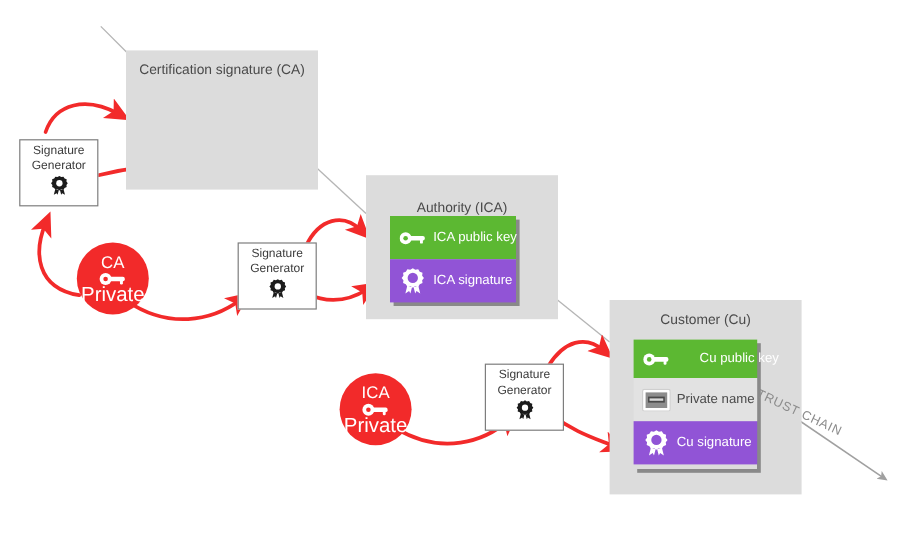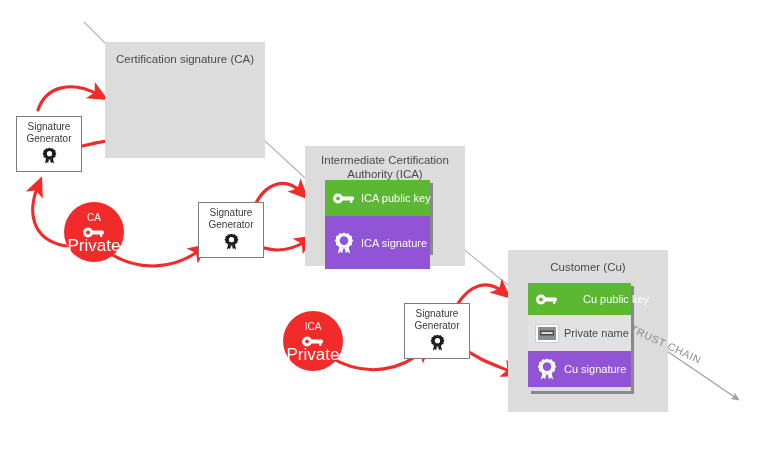--- a/index.html
+++ b/index.html
@@ -31,21 +31,21 @@
   .siggen{position:absolute;background:#ffffff;border:1px solid #7d7d7d;
           display:flex;flex-direction:column;align-items:center;
           justify-content:center;box-sizing:border-box;}
   .siggen .t{font-size:10px;line-height:12.5px;color:#3a3a3a;text-align:center;}
   .siggen .g{margin-top:1px;}
 
   
   .keycircle{position:absolute;border-radius:50%;background:#f22a2a;
              display:flex;flex-direction:column;align-items:center;
              justify-content:center;}
-  .keycircle .kt{font-size:10px;color:#ffffff;line-height:12px;}
+  .keycircle .kt{font-size:14px;color:#ffffff;line-height:12px;}
   .keycircle .kb{font-size:17px;color:#ffffff;line-height:12px;}
   .keycircle .kk{margin:0;height:16px;display:flex;align-items:center;}
 
   
   #trustchain{position:absolute;left:666px;top:344px;
               font-size:10.5px;letter-spacing:.6px;color:#8c8c8c;
               transform:translate(-50%,-50%) rotate(25deg);white-space:nowrap;}
 </style>
 </head>
 <body>
@@ -93,37 +93,36 @@
 
     <path d="M534,288 L518,288 L518,352 L534,352" stroke="#f22a2a" stroke-width="3" fill="none"></path>
   </svg>
 
   <div class="panel" style="left:105px;top:42px;width:160px;height:116px;">
     <div class="panel-title" style="top:10px;">Certification signature (CA)</div>
   </div>
 
 
   <div class="panel" style="left:305px;top:146px;width:160px;height:120px;">
-    <div class="panel-title" style="top:7px;">Intermediate Certification</div>
     <div class="panel-title" style="top:21px;">Authority (ICA)</div>
   </div>
 
   <div class="cert" style="left:325px;top:180px;width:105px;height:72px;">
     <div class="row row-green" style="height:36px;">
       <span class="ico">
         <svg width="22" height="13" viewBox="0 0 22 13">
           <circle cx="5" cy="6.5" r="5" fill="#fff"></circle>
           <circle cx="5" cy="6.5" r="1.9" fill="#5cb832"></circle>
           <rect x="8" y="4.6" width="13" height="3.8" rx="1.6" fill="#fff"></rect>
           <rect x="17" y="7.4" width="2.4" height="3.6" rx="1" fill="#fff"></rect>
         </svg>
       </span>
       <span class="lbl">ICA public key</span>
     </div>
-    <div class="row row-purple" style="height:53px;">
+    <div class="row row-purple" style="height:36px;">
       <span class="ico">
         <svg width="20" height="22" viewBox="0 0 20 22">
           <path fill="#fff" d="M10 0.5l2.1 1.3 2.4-.5 1.3 2.1 2.3.9-.3 2.4 1.5 1.9-1.5 1.9.3 2.4-2.3.9-1.3 2.1-2.4-.5L10 16.7l-2.1-1.3-2.4.5-1.3-2.1-2.3-.9.3-2.4L.7 8.6l1.5-1.9-.3-2.4 2.3-.9L5.5 1.3l2.4.5z"></path>
           <circle cx="10" cy="8.6" r="4.3" fill="#9154d6"></circle>
           <path fill="#fff" d="M5.4 15.2l-1.6 6.3 3.1-1.9 1.1 1.9 1.4-5.4zM14.6 15.2l1.6 6.3-3.1-1.9-1.1 1.9-1.4-5.4z"></path>
         </svg>
       </span>
       <span class="lbl">ICA signature</span>
     </div>
   </div>

